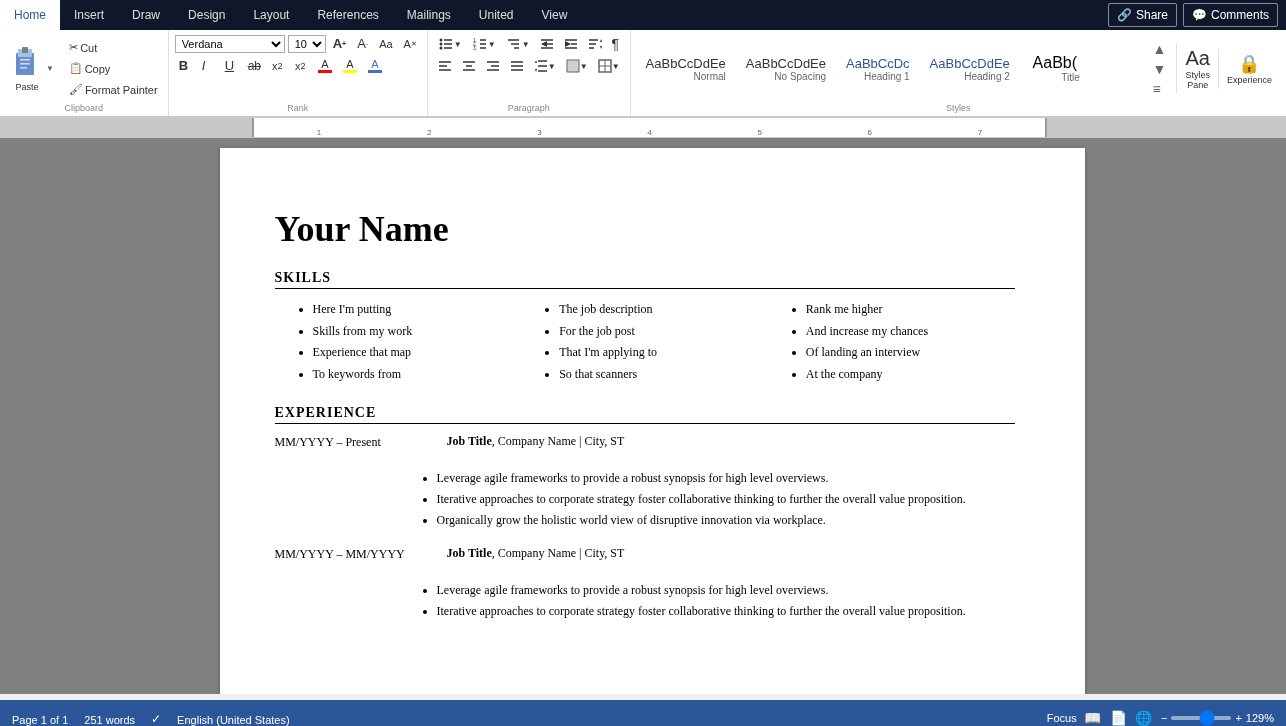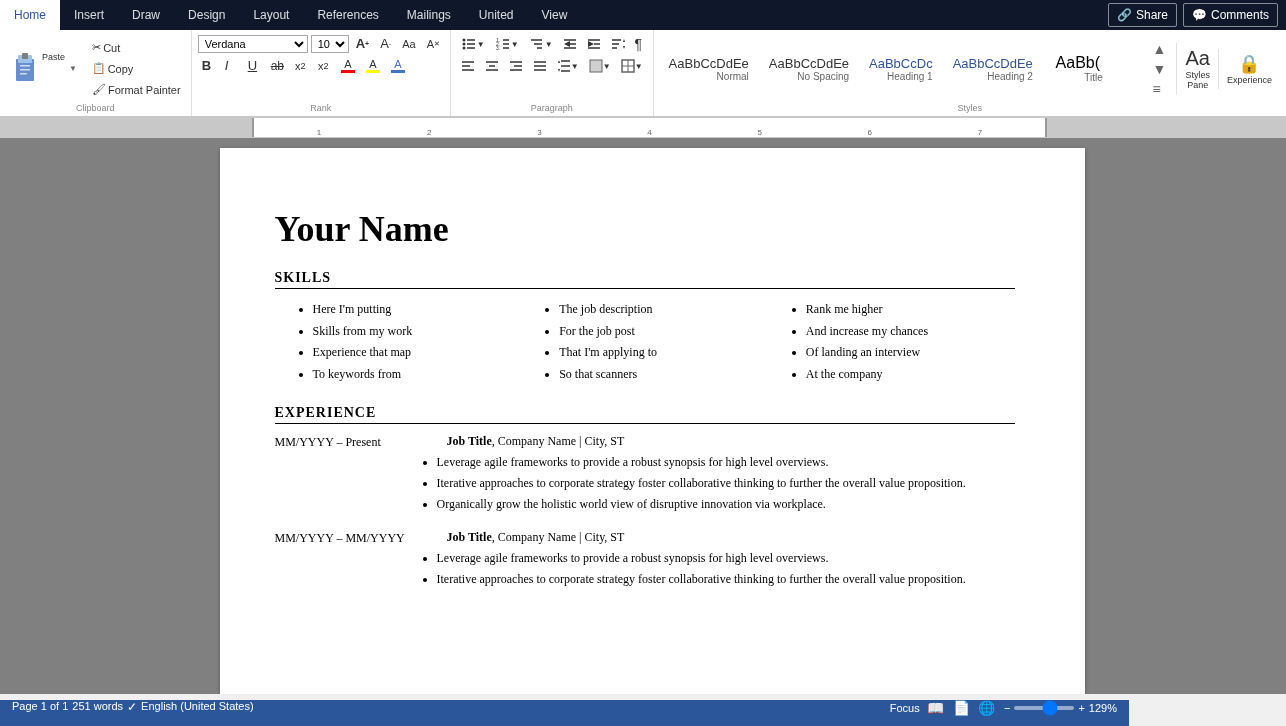--- a/index.html
+++ b/index.html
@@ -25,25 +25,25 @@
     .section-heading { font-family: 'Times New Roman', serif; font-size: 14px; font-weight: bold; text-transform: uppercase; letter-spacing: 1px; border-bottom: 1.5px solid #000; padding-bottom: 2px; margin-bottom: 10px; margin-top: 20px; }
 
     .skills-grid { display: grid; grid-template-columns: 1fr 1fr 1fr; gap: 0; margin-bottom: 10px; }
     .skills-col { padding-left: 20px; }
     .skills-col ul { list-style: disc; padding-left: 18px; font-family: 'Times New Roman', serif; font-size: 12px; line-height: 1.8; }
 
     .exp-row { display: flex; margin-bottom: 14px; }
     .exp-dates { font-family: 'Times New Roman', serif; font-size: 12px; min-width: 140px; padding-top: 1px; }
     .exp-detail { flex: 1; font-family: 'Times New Roman', serif; font-size: 12px; }
     .exp-title { font-weight: bold; margin-left: 32px; }
-    .exp-detail ul { list-style: disc; padding-left: 22px; margin-top: 4px; }
+    .exp-detail ul { list-style: disc; padding-left: 22px; margin-top: 20px; }
     .exp-detail ul li { line-height: 1.5; margin-bottom: 3px; }
 
     
-    .status-bar { height: 26px; background: #2b579a; display: flex; align-items: flex-start; padding: 0 12px; color: #fff; font-size: 11px; gap: 4px; position: fixed; bottom: 0; width: 1129px; }
+    .status-bar { height: 26px; background: #2b579a; display: flex; align-items: flex-end; padding: 0 12px; color: #fff; font-size: 11px; gap: 16px; position: fixed; bottom: 0; width: 1286px; }
     .status-bar-right { margin-left: auto; display: flex; align-items: center; gap: 8px; }
     .zoom-control { display: flex; align-items: center; gap: 4px; }
     .zoom-slider { width: 60px; height: 4px; background: rgba(255,255,255,0.5); border-radius: 2px; appearance: none; cursor: pointer; }
 
     
     .ribbon-full { background: #fff; border-bottom: 2px solid #c8c8c8; }
     .ribbon-tabs { display: flex; background: #0f172a; }
     .rib-tab { color: rgba(255,255,255,0.85); font-size: 12px; padding: 8px 14px; cursor: pointer; }
     .rib-tab.active { background: #fff; color: #2b579a; }
 
@@ -90,21 +90,21 @@
         <span>Comments</span>
       </div>
     </div>
   </div>
 
   <div class="ribbon-body">
 
     <div class="rib-section">
       <div class="rib-section-content">
         <div class="btn-large" style="flex-direction:row; align-items:center;">
-          <div style="display:flex; flex-direction:row; align-items:flex-start;">
+          <div style="display:flex; flex-direction:column; align-items:center;">
             <div style="width:30px; height:36px; position:relative; display:flex; align-items:center; justify-content:center;">
 
               <svg width="30" height="36" viewBox="0 0 30 36">
                 <rect x="4" y="8" width="18" height="22" rx="1" fill="#4472c4" opacity="0.8"></rect>
                 <rect x="6" y="4" width="14" height="8" rx="1" fill="#9dc3e6"></rect>
                 <rect x="10" y="2" width="6" height="6" rx="1" fill="#7f7f7f"></rect>
                 <rect x="8" y="14" width="10" height="1.5" rx="0.5" fill="white" opacity="0.7"></rect>
                 <rect x="8" y="18" width="10" height="1.5" rx="0.5" fill="white" opacity="0.7"></rect>
                 <rect x="8" y="22" width="7" height="1.5" rx="0.5" fill="white" opacity="0.7"></rect>
               </svg>

